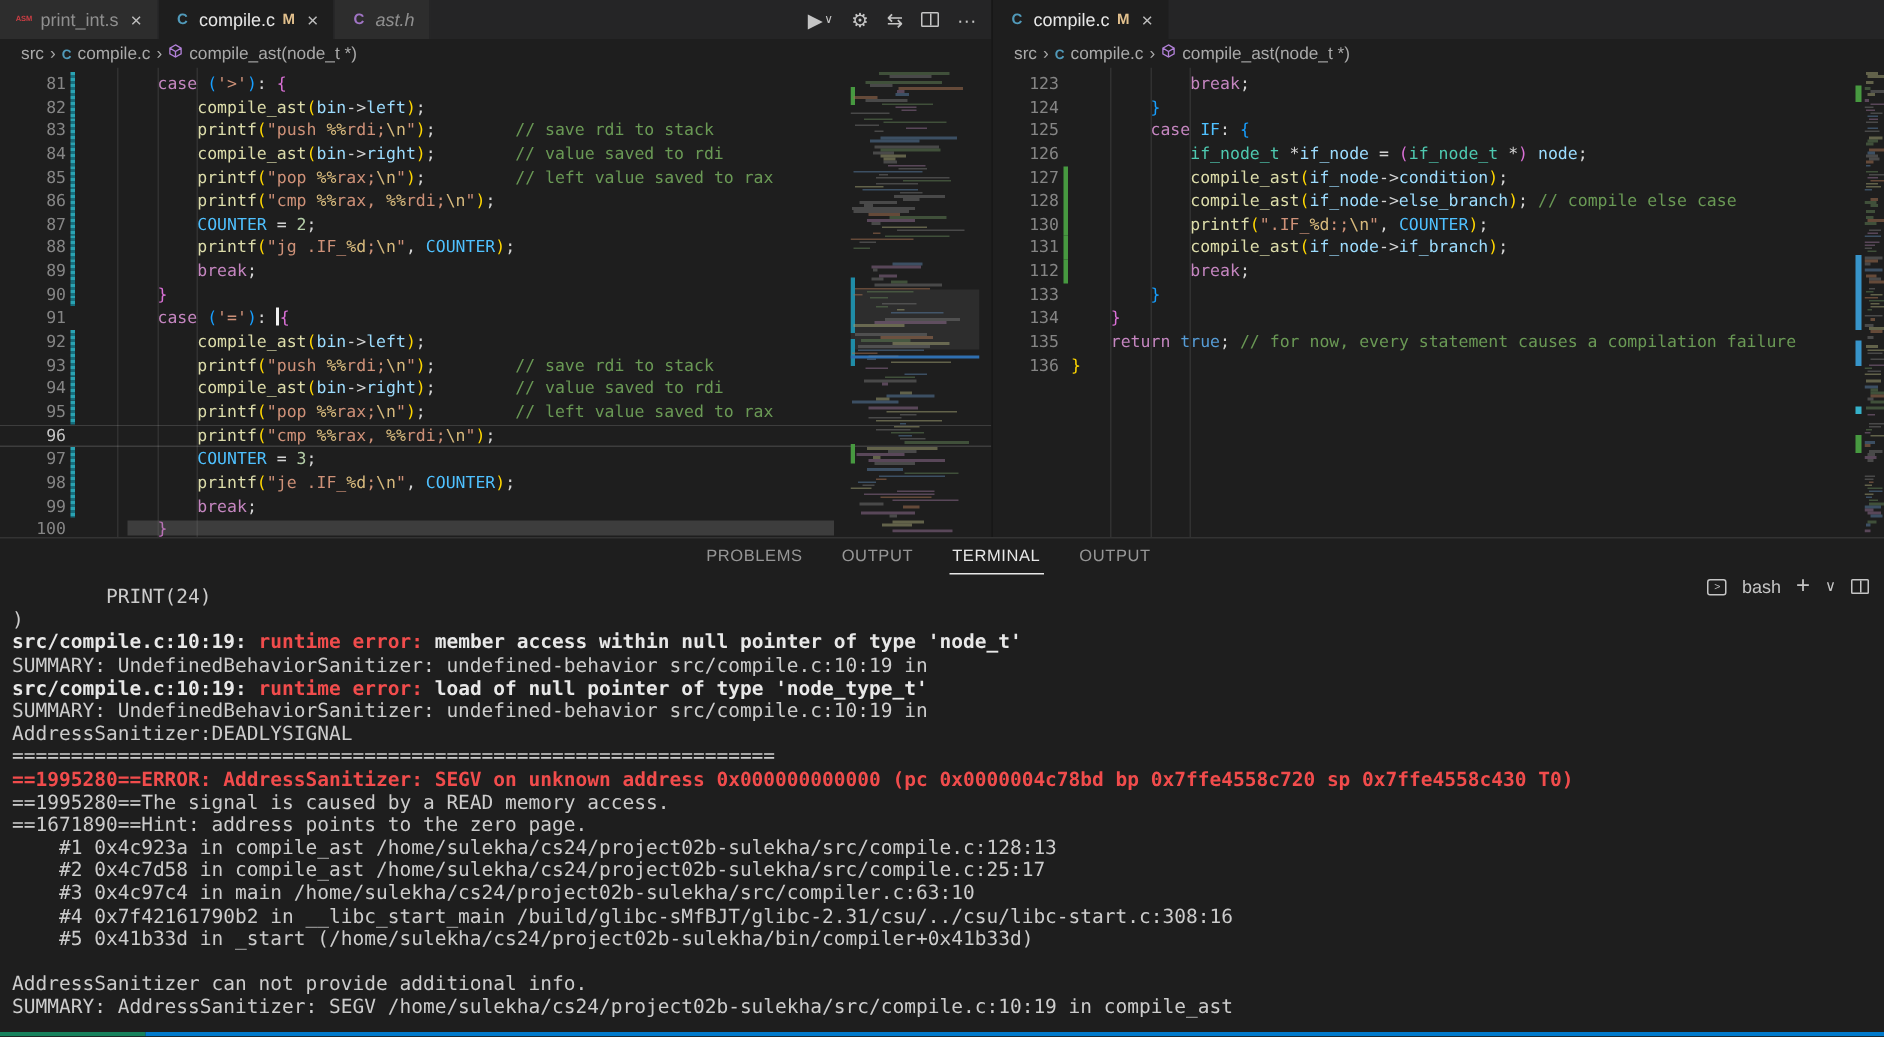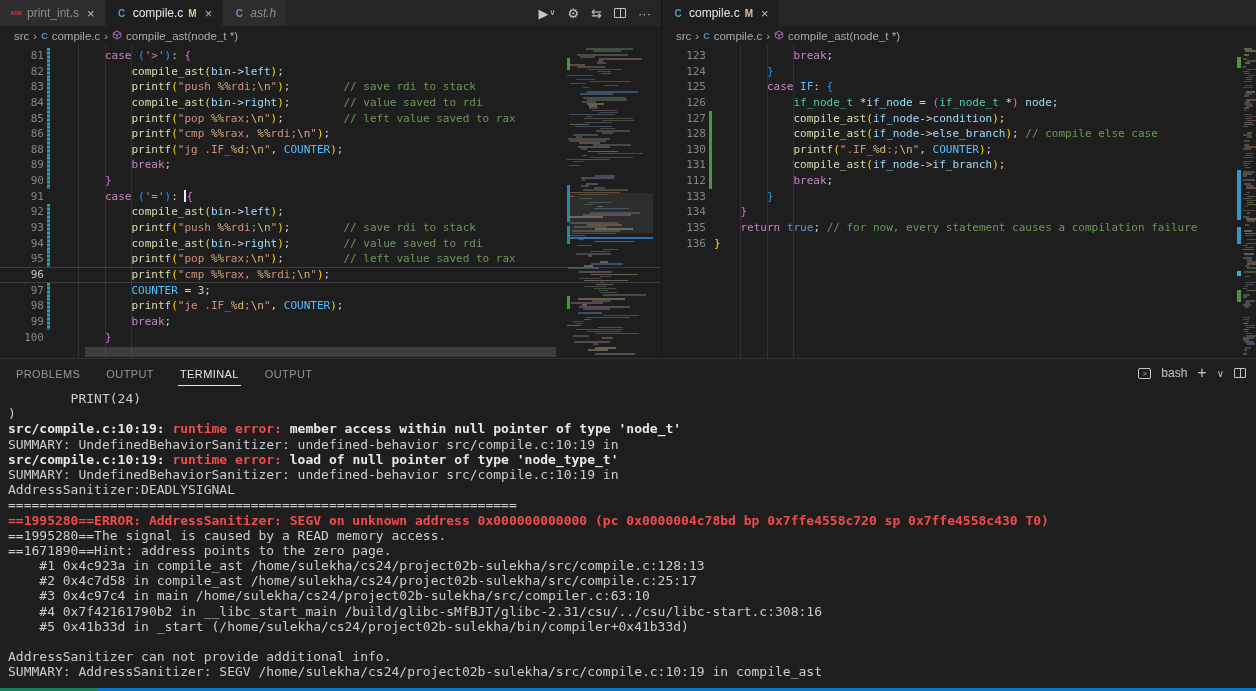--- a/index.html
+++ b/index.html
@@ -59,21 +59,21 @@
   .mm-bar { position:absolute; width:3px; }
   .mm-hline { position:absolute; left:0; right:0; height:2px; background:#2f6fb0; }
   .ruler-mark { position:absolute; width:4px; }
 
   
   .hscroll { position:absolute; bottom:1px; left:0; right:100px; height:10px; }
   .hscroll .slider { position:absolute; left:85px; width:471px; top:0; height:10px; background:rgba(121,121,121,.35); }
 
   
   .panel { position:relative; height:330px; background:#1e1e1e; border-top:1px solid #333; }
-  .panel-header { height:28px; display:flex; align-items:center; padding:0 10px 0 14px; }
+  .panel-header { height:28px; display:flex; align-items:center; padding:0 10px 0 14px;flex-direction:column; }
   .ptab { font-size:11px; letter-spacing:.4px; color:#969696; margin-right:22px; padding:6px 2px 5px;
           cursor:pointer; position:relative; }
   .ptab.active { color:#e7e7e7; }
   .ptab.active:after { content:""; position:absolute; left:0; right:0; bottom:-1px; height:1px; background:#e7e7e7; }
   .panel-actions { margin-left:auto; display:flex; align-items:center; gap:10px; color:#c5c5c5; font-size:12px; }
   .termbox { width:13px; height:11px; border:1px solid #c5c5c5; border-radius:2px; font-size:7px;
              display:flex; align-items:center; justify-content:center; color:#c5c5c5; }
   .terminal { position:absolute; left:0; right:0; top:30px; bottom:0; padding:2px 0 0 8px; overflow:hidden;
               font-family:"DejaVu Sans Mono", monospace; font-size:13px; line-height:15.2px; }
   .tline { white-space:pre; height:15.2px; }
@@ -144,20 +144,21 @@
             <span class="guide" style="left:105px"></span>
             <span class="guide" style="left:131px"></span>
         </div>
         <div class="lines" id="lines-left">
             <div class="line"><span class="lnum">81</span><span class="cbar mod"></span><span class="ltext"><span style="color: rgb(212, 212, 212);">        </span><span style="color: rgb(197, 134, 192);">case</span><span style="color: rgb(212, 212, 212);"> </span><span style="color: rgb(23, 159, 255);">(</span><span style="color: rgb(206, 145, 120);">'&gt;'</span><span style="color: rgb(23, 159, 255);">)</span><span style="color: rgb(212, 212, 212);">: </span><span style="color: rgb(218, 112, 214);">{</span></span></div>
             <div class="line"><span class="lnum">82</span><span class="cbar mod"></span><span class="ltext"><span style="color: rgb(212, 212, 212);">            </span><span style="color: rgb(220, 220, 170);">compile_ast</span><span style="color: rgb(255, 215, 0);">(</span><span style="color: rgb(156, 220, 254);">bin</span><span style="color: rgb(212, 212, 212);">-&gt;</span><span style="color: rgb(156, 220, 254);">left</span><span style="color: rgb(255, 215, 0);">)</span><span style="color: rgb(212, 212, 212);">;</span></span></div>
             <div class="line"><span class="lnum">83</span><span class="cbar mod"></span><span class="ltext"><span style="color: rgb(212, 212, 212);">            </span><span style="color: rgb(220, 220, 170);">printf</span><span style="color: rgb(255, 215, 0);">(</span><span style="color: rgb(206, 145, 120);">"push </span><span style="color: rgb(215, 186, 125);">%%</span><span style="color: rgb(206, 145, 120);">rdi;</span><span style="color: rgb(215, 186, 125);">\n</span><span style="color: rgb(206, 145, 120);">"</span><span style="color: rgb(255, 215, 0);">)</span><span style="color: rgb(212, 212, 212);">;</span><span style="color: rgb(212, 212, 212);">        </span><span style="color: rgb(106, 153, 85);">// save rdi to stack</span></span></div>
             <div class="line"><span class="lnum">84</span><span class="cbar mod"></span><span class="ltext"><span style="color: rgb(212, 212, 212);">            </span><span style="color: rgb(220, 220, 170);">compile_ast</span><span style="color: rgb(255, 215, 0);">(</span><span style="color: rgb(156, 220, 254);">bin</span><span style="color: rgb(212, 212, 212);">-&gt;</span><span style="color: rgb(156, 220, 254);">right</span><span style="color: rgb(255, 215, 0);">)</span><span style="color: rgb(212, 212, 212);">;</span><span style="color: rgb(212, 212, 212);">        </span><span style="color: rgb(106, 153, 85);">// value saved to rdi</span></span></div>
             <div class="line"><span class="lnum">85</span><span class="cbar mod"></span><span class="ltext"><span style="color: rgb(212, 212, 212);">            </span><span style="color: rgb(220, 220, 170);">printf</span><span style="color: rgb(255, 215, 0);">(</span><span style="color: rgb(206, 145, 120);">"pop </span><span style="color: rgb(215, 186, 125);">%%</span><span style="color: rgb(206, 145, 120);">rax;</span><span style="color: rgb(215, 186, 125);">\n</span><span style="color: rgb(206, 145, 120);">"</span><span style="color: rgb(255, 215, 0);">)</span><span style="color: rgb(212, 212, 212);">;</span><span style="color: rgb(212, 212, 212);">         </span><span style="color: rgb(106, 153, 85);">// left value saved to rax</span></span></div>
             <div class="line"><span class="lnum">86</span><span class="cbar mod"></span><span class="ltext"><span style="color: rgb(212, 212, 212);">            </span><span style="color: rgb(220, 220, 170);">printf</span><span style="color: rgb(255, 215, 0);">(</span><span style="color: rgb(206, 145, 120);">"cmp </span><span style="color: rgb(215, 186, 125);">%%</span><span style="color: rgb(206, 145, 120);">rax, </span><span style="color: rgb(215, 186, 125);">%%</span><span style="color: rgb(206, 145, 120);">rdi;</span><span style="color: rgb(215, 186, 125);">\n</span><span style="color: rgb(206, 145, 120);">"</span><span style="color: rgb(255, 215, 0);">)</span><span style="color: rgb(212, 212, 212);">;</span></span></div>
+            <div class="line"><span class="lnum">87</span><span class="cbar mod"></span><span class="ltext"><span style="color: rgb(212, 212, 212);">            </span><span style="color: rgb(79, 193, 255);">COUNTER</span><span style="color: rgb(212, 212, 212);"> = </span><span style="color: rgb(181, 206, 168);">2</span><span style="color: rgb(212, 212, 212);">;</span></span></div>
             <div class="line"><span class="lnum">88</span><span class="cbar mod"></span><span class="ltext"><span style="color: rgb(212, 212, 212);">            </span><span style="color: rgb(220, 220, 170);">printf</span><span style="color: rgb(255, 215, 0);">(</span><span style="color: rgb(206, 145, 120);">"jg .IF_</span><span style="color: rgb(215, 186, 125);">%d</span><span style="color: rgb(206, 145, 120);">;</span><span style="color: rgb(215, 186, 125);">\n</span><span style="color: rgb(206, 145, 120);">"</span><span style="color: rgb(212, 212, 212);">, </span><span style="color: rgb(79, 193, 255);">COUNTER</span><span style="color: rgb(255, 215, 0);">)</span><span style="color: rgb(212, 212, 212);">;</span></span></div>
             <div class="line"><span class="lnum">89</span><span class="cbar mod"></span><span class="ltext"><span style="color: rgb(212, 212, 212);">            </span><span style="color: rgb(197, 134, 192);">break</span><span style="color: rgb(212, 212, 212);">;</span></span></div>
             <div class="line"><span class="lnum">90</span><span class="cbar mod"></span><span class="ltext"><span style="color: rgb(212, 212, 212);">        </span><span style="color: rgb(218, 112, 214);">}</span></span></div>
             <div class="line"><span class="lnum">91</span><span class="cbar"></span><span class="ltext"><span style="color: rgb(212, 212, 212);">        </span><span style="color: rgb(197, 134, 192);">case</span><span style="color: rgb(212, 212, 212);"> </span><span style="color: rgb(23, 159, 255);">(</span><span style="color: rgb(206, 145, 120);">'='</span><span style="color: rgb(23, 159, 255);">)</span><span style="color: rgb(212, 212, 212);">: </span><span class="cursor"></span><span style="color: rgb(218, 112, 214);">{</span></span></div>
             <div class="line"><span class="lnum">92</span><span class="cbar mod"></span><span class="ltext"><span style="color: rgb(212, 212, 212);">            </span><span style="color: rgb(220, 220, 170);">compile_ast</span><span style="color: rgb(255, 215, 0);">(</span><span style="color: rgb(156, 220, 254);">bin</span><span style="color: rgb(212, 212, 212);">-&gt;</span><span style="color: rgb(156, 220, 254);">left</span><span style="color: rgb(255, 215, 0);">)</span><span style="color: rgb(212, 212, 212);">;</span></span></div>
             <div class="line"><span class="lnum">93</span><span class="cbar mod"></span><span class="ltext"><span style="color: rgb(212, 212, 212);">            </span><span style="color: rgb(220, 220, 170);">printf</span><span style="color: rgb(255, 215, 0);">(</span><span style="color: rgb(206, 145, 120);">"push </span><span style="color: rgb(215, 186, 125);">%%</span><span style="color: rgb(206, 145, 120);">rdi;</span><span style="color: rgb(215, 186, 125);">\n</span><span style="color: rgb(206, 145, 120);">"</span><span style="color: rgb(255, 215, 0);">)</span><span style="color: rgb(212, 212, 212);">;</span><span style="color: rgb(212, 212, 212);">        </span><span style="color: rgb(106, 153, 85);">// save rdi to stack</span></span></div>
             <div class="line"><span class="lnum">94</span><span class="cbar mod"></span><span class="ltext"><span style="color: rgb(212, 212, 212);">            </span><span style="color: rgb(220, 220, 170);">compile_ast</span><span style="color: rgb(255, 215, 0);">(</span><span style="color: rgb(156, 220, 254);">bin</span><span style="color: rgb(212, 212, 212);">-&gt;</span><span style="color: rgb(156, 220, 254);">right</span><span style="color: rgb(255, 215, 0);">)</span><span style="color: rgb(212, 212, 212);">;</span><span style="color: rgb(212, 212, 212);">        </span><span style="color: rgb(106, 153, 85);">// value saved to rdi</span></span></div>
             <div class="line"><span class="lnum">95</span><span class="cbar mod"></span><span class="ltext"><span style="color: rgb(212, 212, 212);">            </span><span style="color: rgb(220, 220, 170);">printf</span><span style="color: rgb(255, 215, 0);">(</span><span style="color: rgb(206, 145, 120);">"pop </span><span style="color: rgb(215, 186, 125);">%%</span><span style="color: rgb(206, 145, 120);">rax;</span><span style="color: rgb(215, 186, 125);">\n</span><span style="color: rgb(206, 145, 120);">"</span><span style="color: rgb(255, 215, 0);">)</span><span style="color: rgb(212, 212, 212);">;</span><span style="color: rgb(212, 212, 212);">         </span><span style="color: rgb(106, 153, 85);">// left value saved to rax</span></span></div>
             <div class="line cur"><span class="lnum">96</span><span class="cbar"></span><span class="ltext"><span style="color: rgb(212, 212, 212);">            </span><span style="color: rgb(220, 220, 170);">printf</span><span style="color: rgb(255, 215, 0);">(</span><span style="color: rgb(206, 145, 120);">"cmp </span><span style="color: rgb(215, 186, 125);">%%</span><span style="color: rgb(206, 145, 120);">rax, </span><span style="color: rgb(215, 186, 125);">%%</span><span style="color: rgb(206, 145, 120);">rdi;</span><span style="color: rgb(215, 186, 125);">\n</span><span style="color: rgb(206, 145, 120);">"</span><span style="color: rgb(255, 215, 0);">)</span><span style="color: rgb(212, 212, 212);">;</span></span></div>
             <div class="line"><span class="lnum">97</span><span class="cbar mod"></span><span class="ltext"><span style="color: rgb(212, 212, 212);">            </span><span style="color: rgb(79, 193, 255);">COUNTER</span><span style="color: rgb(212, 212, 212);"> = </span><span style="color: rgb(181, 206, 168);">3</span><span style="color: rgb(212, 212, 212);">;</span></span></div>

